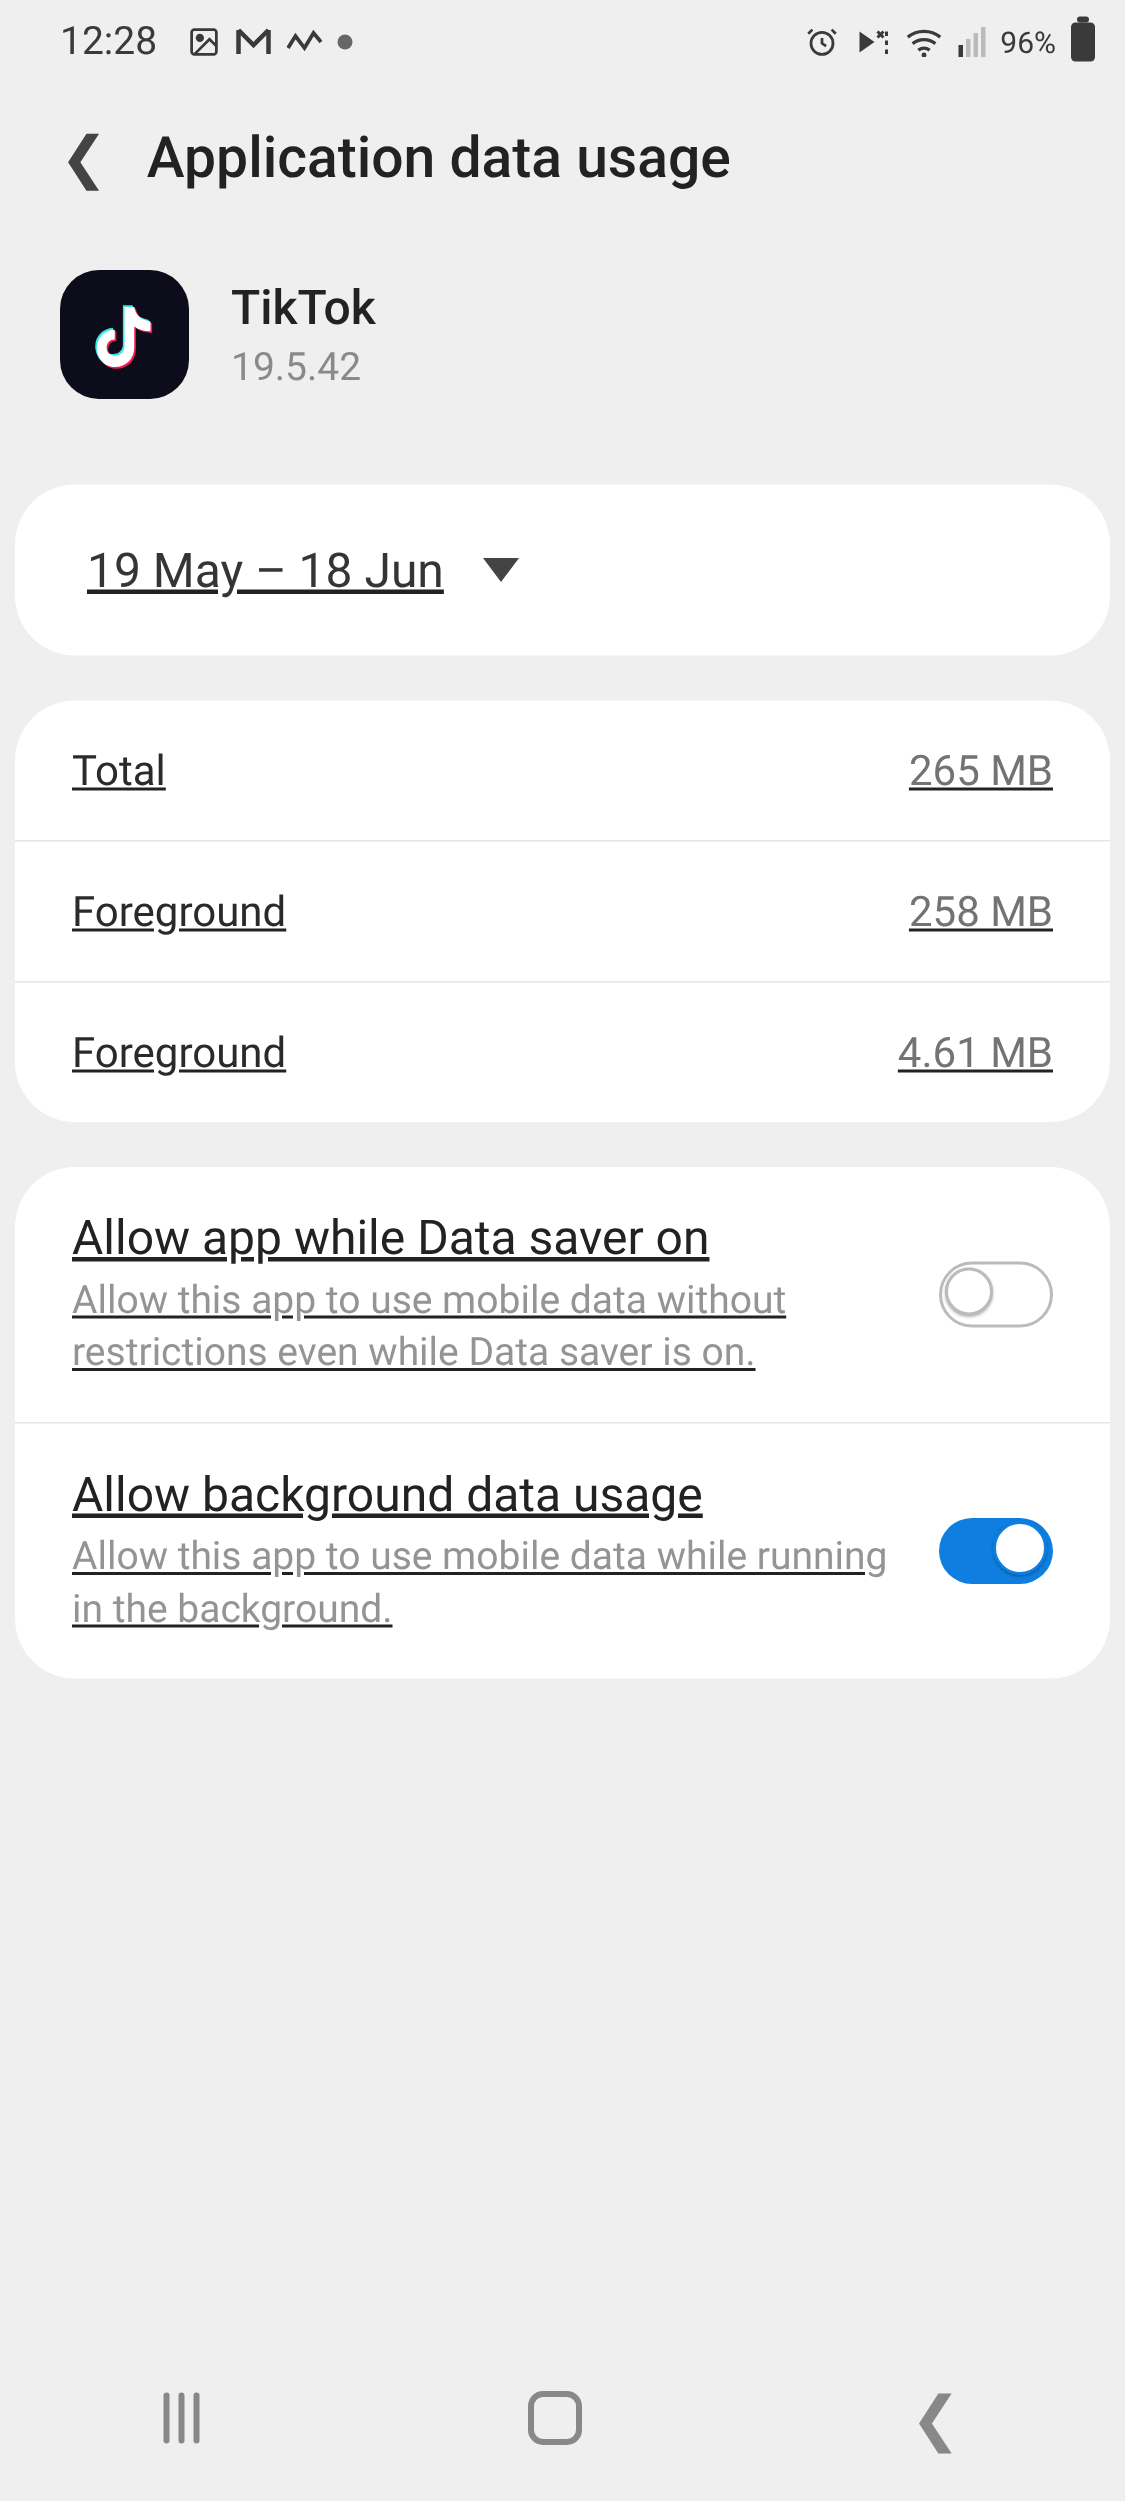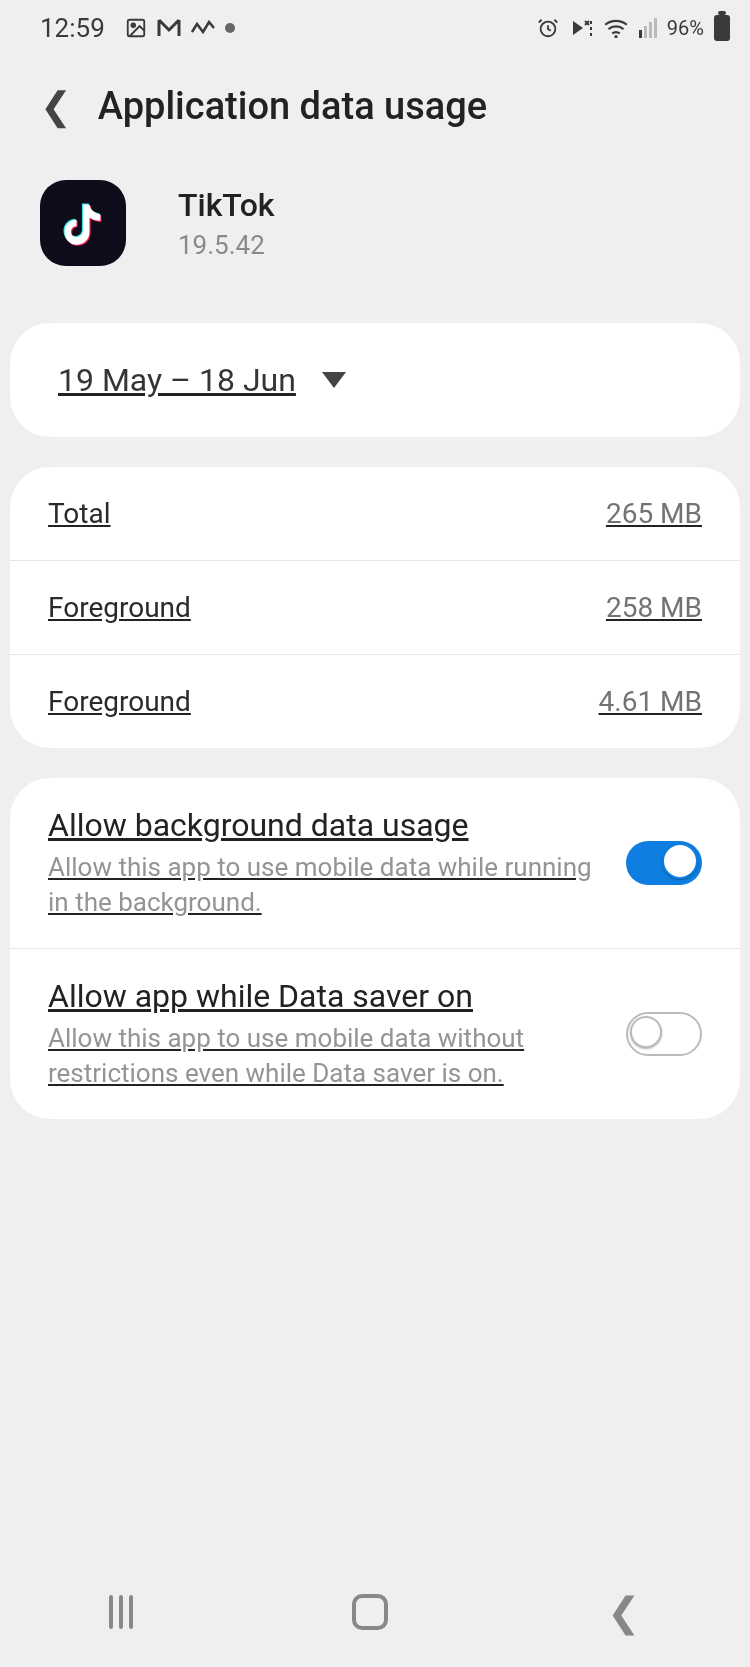--- a/index.html
+++ b/index.html
@@ -72,21 +72,21 @@
   .header h1 {
     font-size: 38px;
     font-weight: 500;
   }
 
   
   .app-info {
     display: flex;
     align-items: center;
     padding: 32px 40px 44px 40px;
-    gap: 52px;
+    gap: 28px;
   }
   .app-icon {
     width: 86px; height: 86px;
     border-radius: 26px;
     background: #0c0c1a;
     display: flex;
     align-items: center;
     justify-content: center;
   }
   .app-text { display:flex; flex-direction:column; gap:6px; }
@@ -201,21 +201,21 @@
   
   .tiktok-note {
     width: 52px; height: 52px;
   }
 </style>
 </head>
 <body>
 
 <div class="status-bar">
   <div class="status-left">
-    <span class="time">12:59</span>
+    <span class="time">12:28</span>
     <span class="status-icon">
       <svg width="22" height="22" viewBox="0 0 24 24" fill="none" stroke="#3a3a3a" stroke-width="2">
           <rect x="3" y="3" width="18" height="18" rx="2"></rect>
           <circle cx="9" cy="9" r="2" fill="#3a3a3a"></circle>
           <path d="M21 15l-5-5L5 21"></path>
         </svg>
     </span>
     <span class="status-icon">
       <svg width="24" height="20" viewBox="0 0 24 20">
           <path d="M2 2 L12 12 L22 2 M2 2 V18 M22 2 V18" stroke="#3a3a3a" stroke-width="3" fill="none"></path>
@@ -299,38 +299,38 @@
     <span class="usage-label">Foreground</span>
     <span class="usage-value">258 MB</span>
   </div>
   <div class="usage-row">
     <span class="usage-label">Foreground</span>
     <span class="usage-value">4.61 MB</span>
   </div>
 </div>
 
 <div class="card settings-card">
+  <div class="setting-row">
+    <div class="setting-text">
+      <div class="setting-title">Allow app while Data saver on</div>
+      <div class="setting-desc">Allow this app to use mobile data without restrictions even while Data saver is on.</div>
+    </div>
+    <div class="toggle off">
+        <div class="knob"></div>
+      </div>
+  </div>
   <div class="setting-row">
     <div class="setting-text">
       <div class="setting-title">Allow background data usage</div>
       <div class="setting-desc">Allow this app to use mobile data while running in the background.</div>
     </div>
     <div class="toggle on">
         <div class="knob"></div>
       </div>
   </div>
-  <div class="setting-row">
-    <div class="setting-text">
-      <div class="setting-title">Allow app while Data saver on</div>
-      <div class="setting-desc">Allow this app to use mobile data without restrictions even while Data saver is on.</div>
-    </div>
-    <div class="toggle off">
-        <div class="knob"></div>
-      </div>
-  </div>
 </div>
 
 <div class="nav-bar">
   <div class="nav-recents">
     <span></span>
       <span></span>
       <span></span>
   </div>
   <div class="nav-home"></div>
   <div class="nav-back">❮</div>

